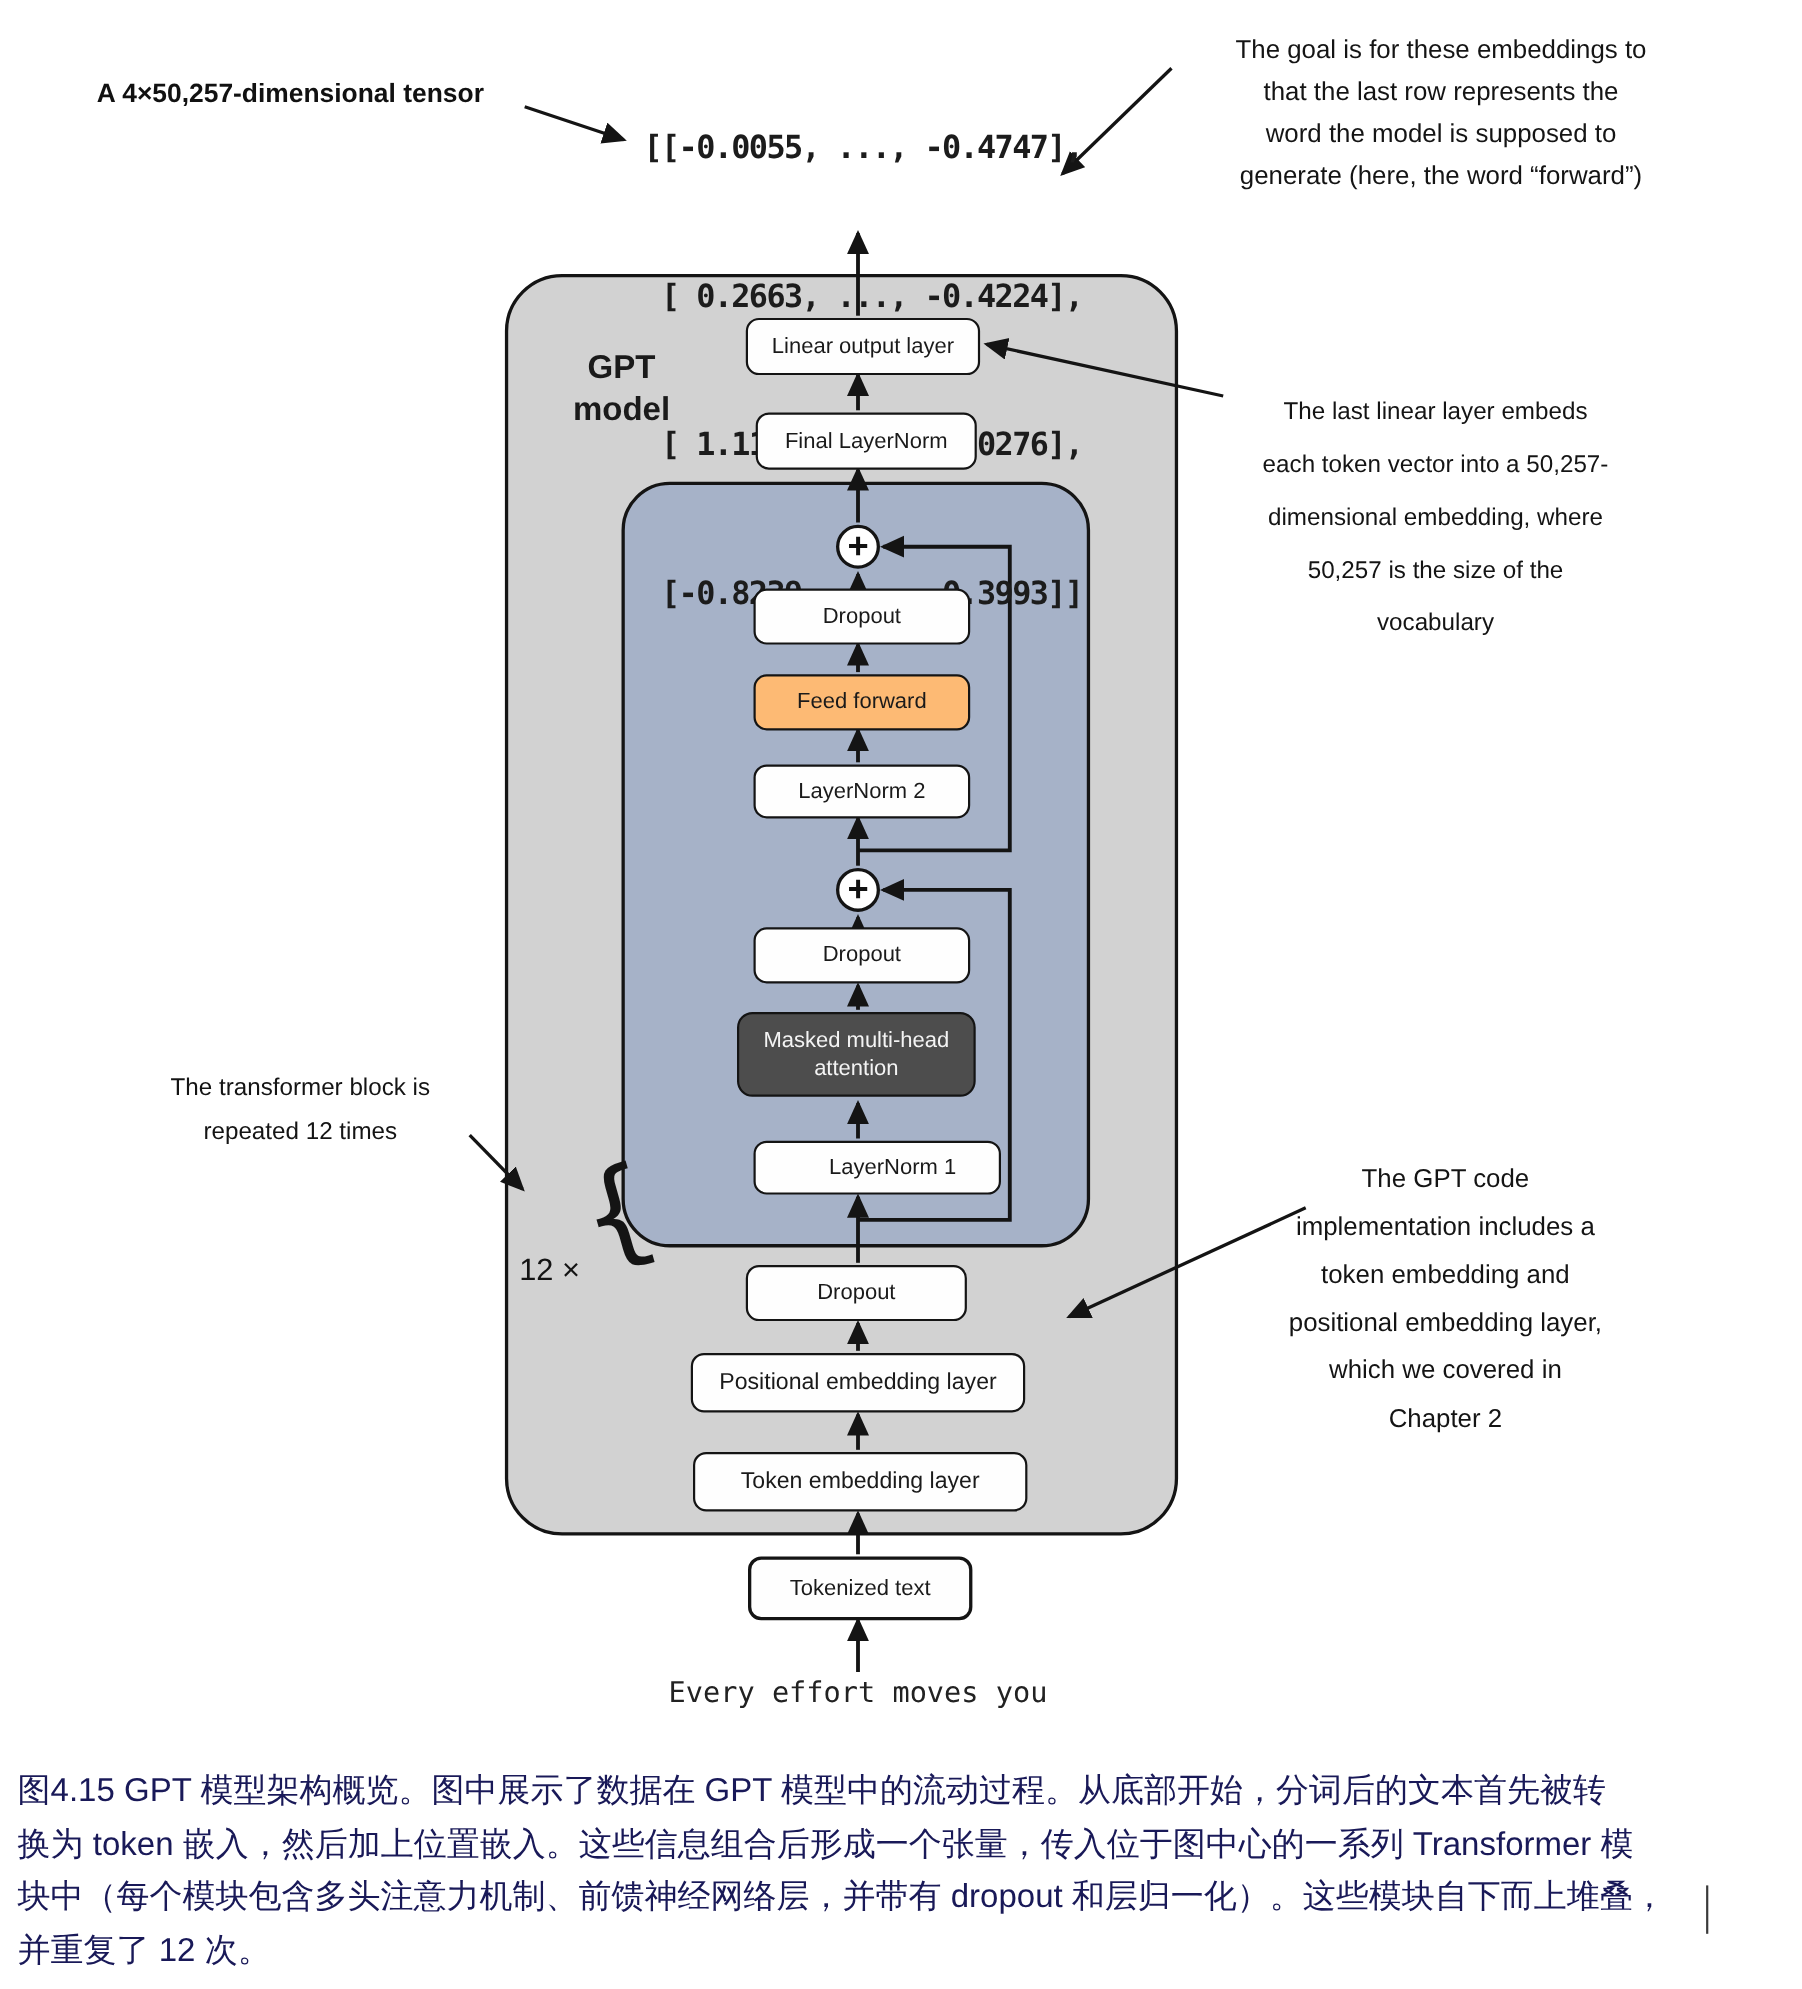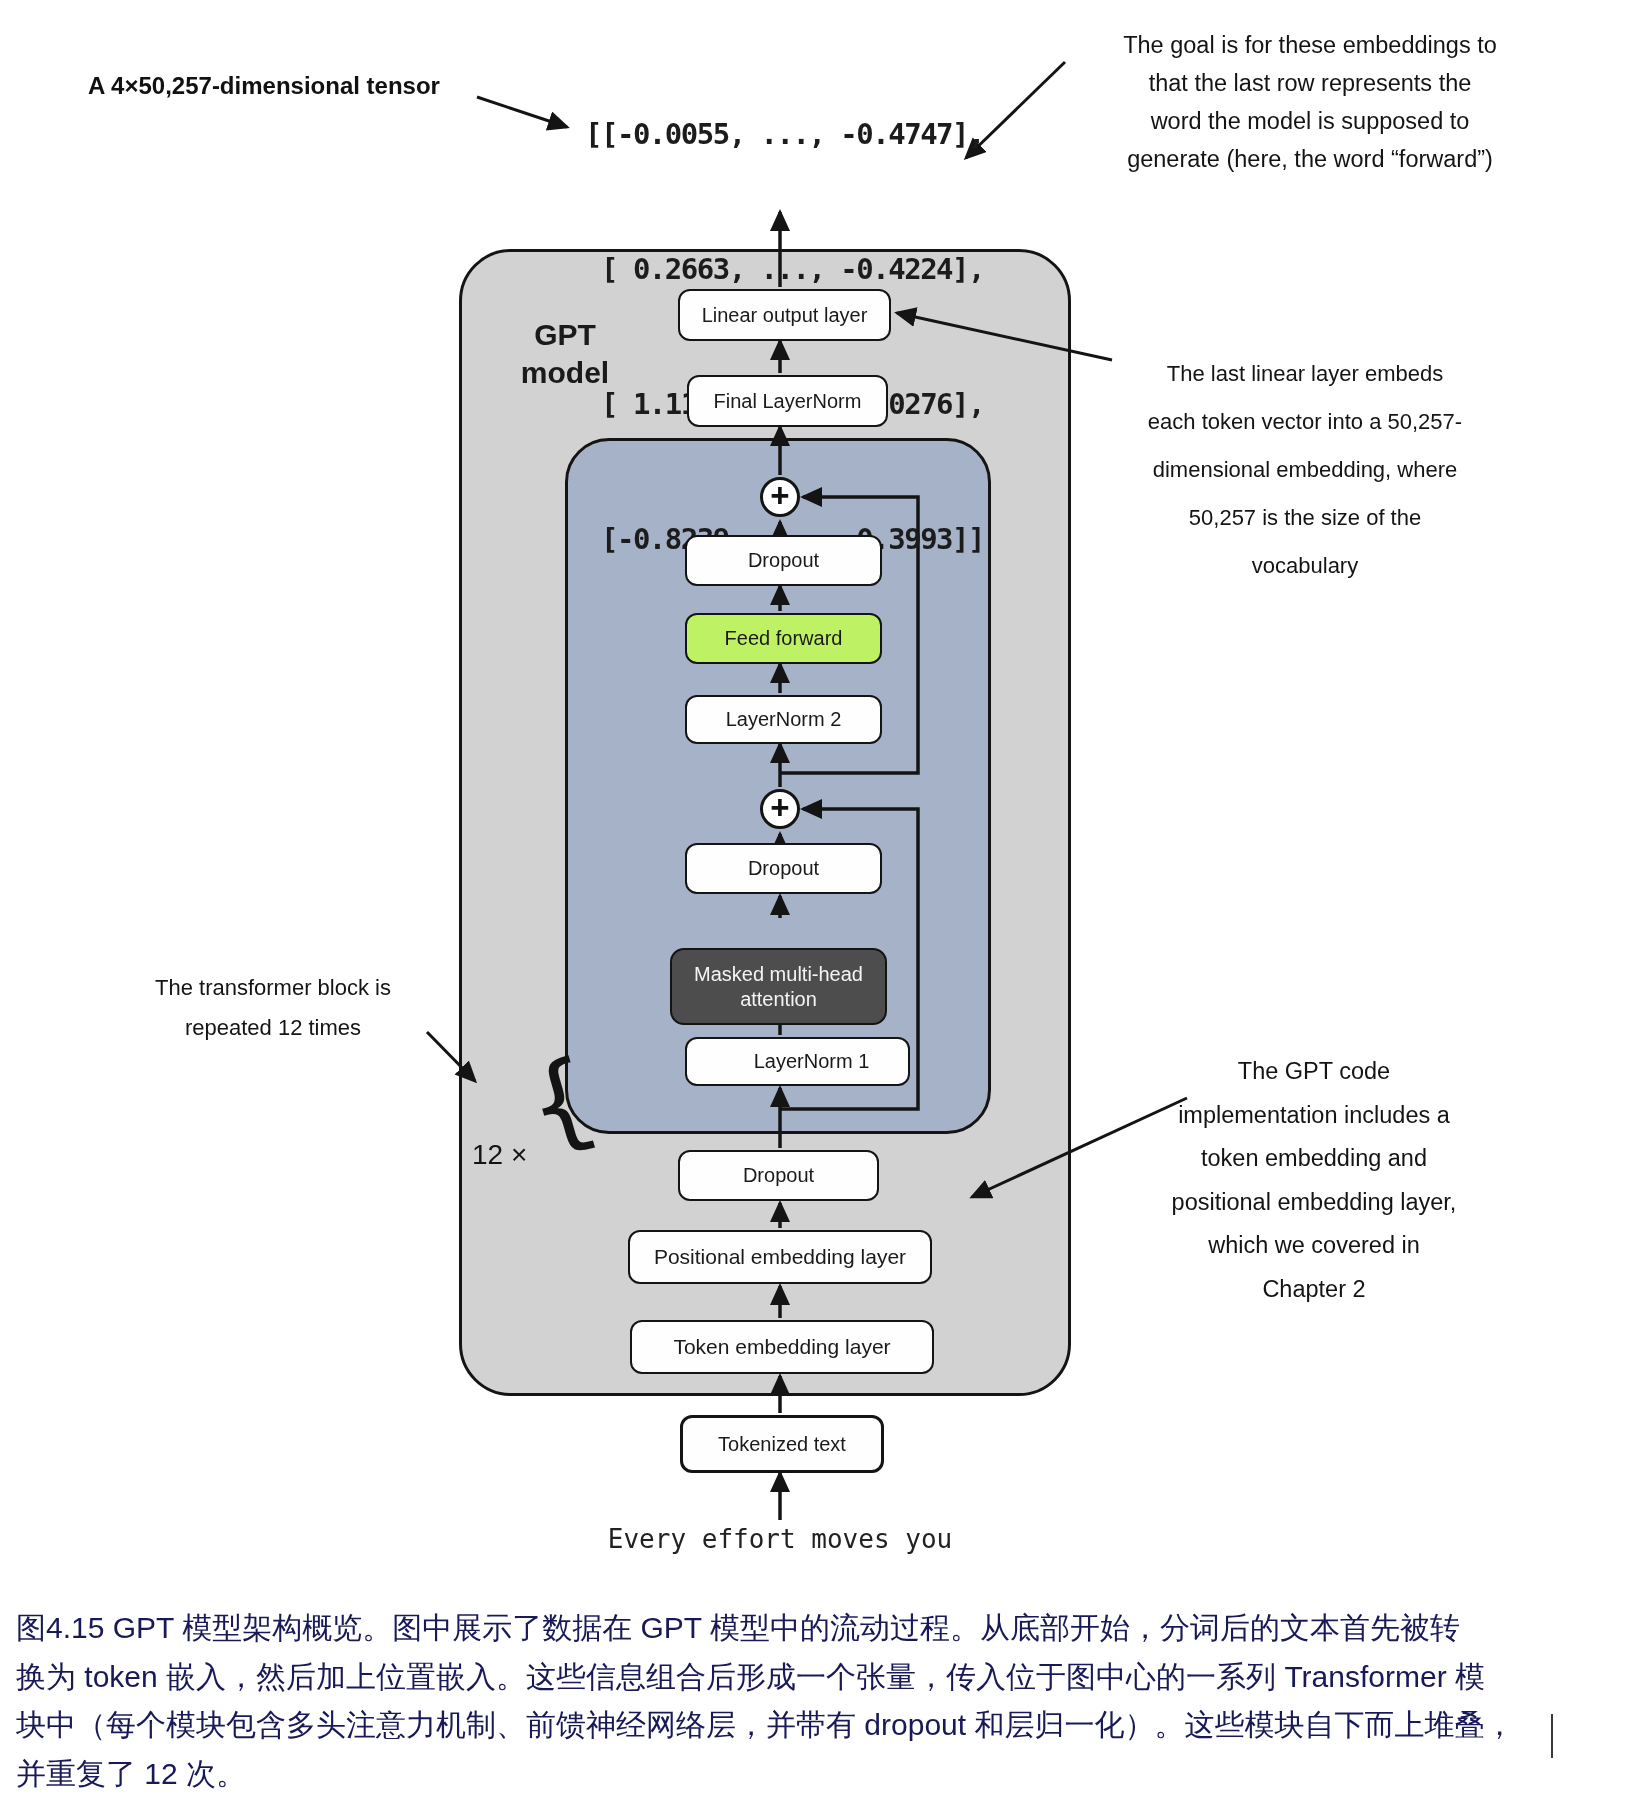--- a/index.html
+++ b/index.html
@@ -8,22 +8,22 @@
   .abs{position:absolute;}
   
   .gpt-outer{left:459px;top:249px;width:606px;height:1141px;background:#d2d2d2;
              border:3.5px solid #141414;border-radius:52px;}
   .tf-block{left:565px;top:438px;width:420px;height:690px;background:#a6b2c8;
             border:3px solid #141414;border-radius:44px;}
   
   .node{position:absolute;display:flex;align-items:center;justify-content:center;
         background:#fefefe;border:2.8px solid #141414;border-radius:12px;
         font-size:20px;color:#1a1a1a;text-align:center;line-height:1.25;}
-  .node.shaded{background:#bef264;}
-  .node.dark{background:#4d4d4d;color:#f4f4f4;border-radius:14px;margin-top:28px;}
+  .node.shaded{background:#fdba74;}
+  .node.dark{background:#4d4d4d;color:#f4f4f4;border-radius:14px;}
   
   .plus-circle{position:absolute;width:40px;height:40px;box-sizing:border-box;border-radius:50%;
                background:#fff;border:3px solid #141414;display:flex;align-items:center;
                justify-content:center;font-size:33px;font-weight:bold;line-height:1;
                padding-bottom:4px;color:#111;}
   
   .mono{font-family:"DejaVu Sans Mono",monospace;}
   .tensor{left:585px;top:22px;font-size:29px;font-weight:bold;line-height:45px;
           letter-spacing:-1.5px;white-space:pre;color:#1c1c1c;}
   .ann{font-weight:normal;color:#141414;text-align:center;}

